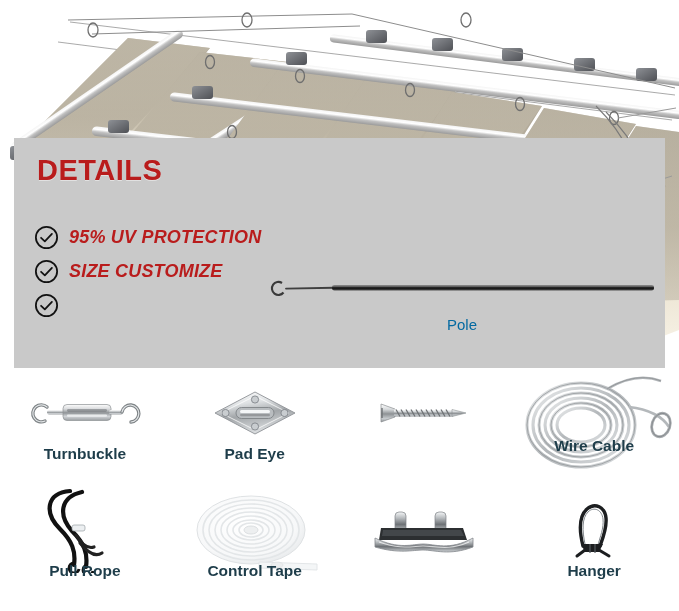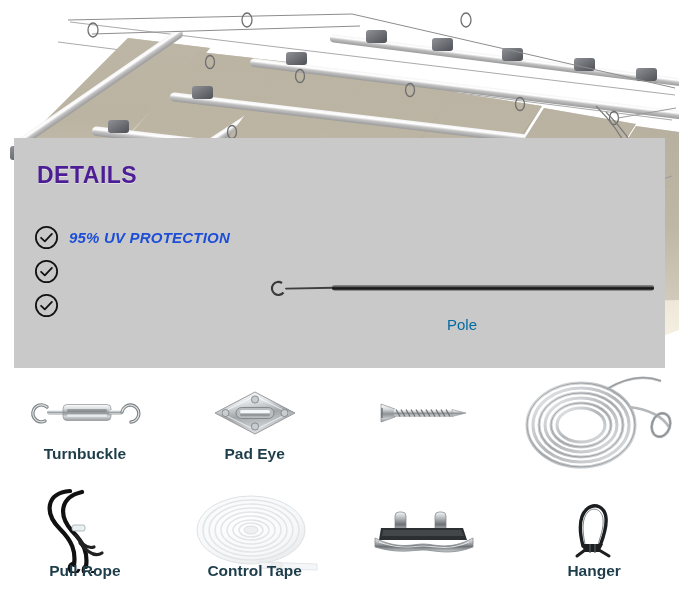--- a/index.html
+++ b/index.html
@@ -12,30 +12,30 @@
   
   #hero{position:absolute;left:0;top:0;width:679px;height:372px;overflow:hidden;background:#fff;}
   #hero svg{display:block;}
 
   
   #details-panel{
     position:absolute;left:14px;top:138px;width:651px;height:230px;
     background:#c9c9c9;
   }
   #details-title{
-    position:absolute;left:23px;top:24px;
-    font-size:23px;font-weight:bold;letter-spacing:.5px;
-    color:#4c1d95;
+    position:absolute;left:23px;top:16px;
+    font-size:29px;font-weight:bold;letter-spacing:.5px;
+    color:#b91c1c;
     text-shadow:0 1px 0 rgba(255,255,255,.45);
   }
   #feature-list{position:absolute;left:20px;top:84px;}
   .feature-row{display:flex;align-items:center;height:30px;margin-bottom:4px;}
   .check-icon{width:25px;height:25px;flex:0 0 25px;margin-right:10px;}
   .feature-text{
-    font-size:15px;font-weight:bold;font-style:italic;color:#1d4ed8;
+    font-size:18px;font-weight:bold;font-style:italic;color:#b91c1c;
     letter-spacing:.2px;white-space:nowrap;
   }
 
   
   #pole-wrap{position:absolute;left:252px;top:136px;width:392px;height:70px;}
   #pole-label{
     position:absolute;left:0;top:42px;width:392px;text-align:center;
     font-size:15px;font-weight:normal;color:#0369a1;
   }
 
@@ -203,20 +203,21 @@
       <span class="feature-text">95% UV PROTECTION</span>
     </div>
 
     <div class="feature-row">
       <span class="check-icon">
         <svg viewBox="0 0 24 24" width="25" height="25">
           <circle cx="12" cy="12" r="10.2" fill="none" stroke="#111" stroke-width="1.7"></circle>
           <path d="M6.8 12.3 L10.4 15.7 L17.2 8.6" fill="none" stroke="#111" stroke-width="1.7" stroke-linecap="round" stroke-linejoin="round"></path>
         </svg>
       </span>
+      <span class="feature-text">SIZE CUSTOMIZE</span>
     </div>
 
     <div class="feature-row">
       <span class="check-icon">
         <svg viewBox="0 0 24 24" width="25" height="25">
           <circle cx="12" cy="12" r="10.2" fill="none" stroke="#111" stroke-width="1.7"></circle>
           <path d="M6.8 12.3 L10.4 15.7 L17.2 8.6" fill="none" stroke="#111" stroke-width="1.7" stroke-linecap="round" stroke-linejoin="round"></path>
         </svg>
       </span>
     </div>
@@ -373,20 +374,21 @@
           </g>
 
           <path d="M96,20 C116,8 134,6 150,12" fill="none" stroke="#b4b8bb" stroke-width="2.6"></path>
           <path d="M96,20 C116,8 134,6 150,12" fill="none" stroke="#86898c" stroke-width="0.7"></path>
 
           <path d="M118,38 C138,40 152,48 158,58" fill="none" stroke="#b4b8bb" stroke-width="2.6"></path>
           <ellipse cx="150" cy="56" rx="9" ry="12" fill="none" stroke="#a8acaf" stroke-width="2.8" transform="rotate(18 150 56)"></ellipse>
           <ellipse cx="150" cy="56" rx="9" ry="12" fill="none" stroke="#7e8285" stroke-width="0.7" transform="rotate(18 150 56)"></ellipse>
         </svg>
       </div>
+      <div class="acc-label">Wire Cable</div>
     </div>
 
   </div>
 
   <div class="acc-row" id="acc-row-2">
 
     <div class="acc-cell" id="cell-pull-rope">
       <div class="acc-art">
         <svg width="110" height="88" viewBox="0 0 110 88">
           <g fill="none" stroke="#111111" stroke-width="4.2" stroke-linecap="round">

